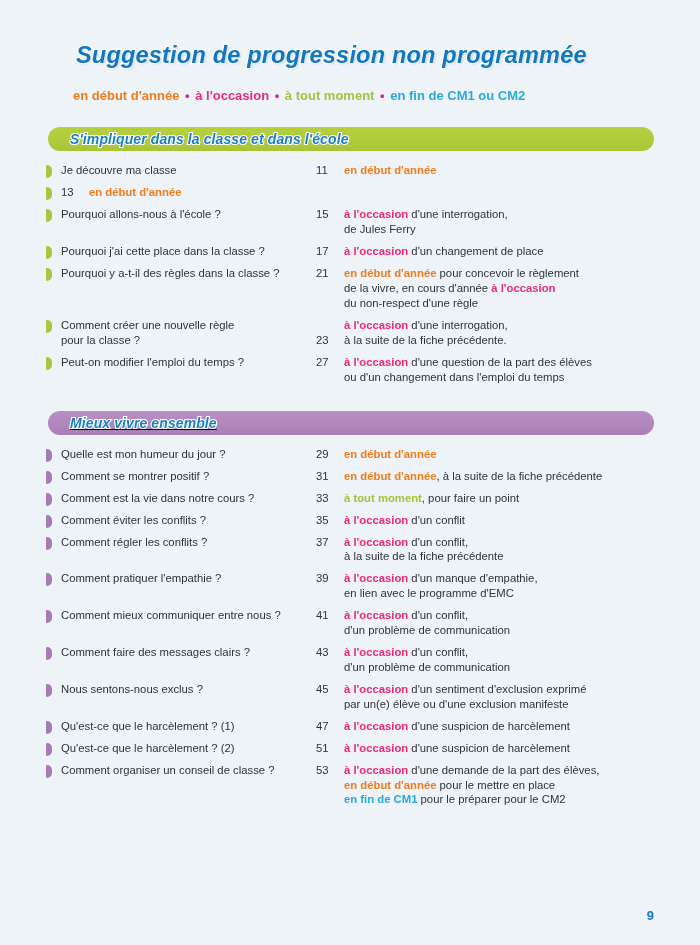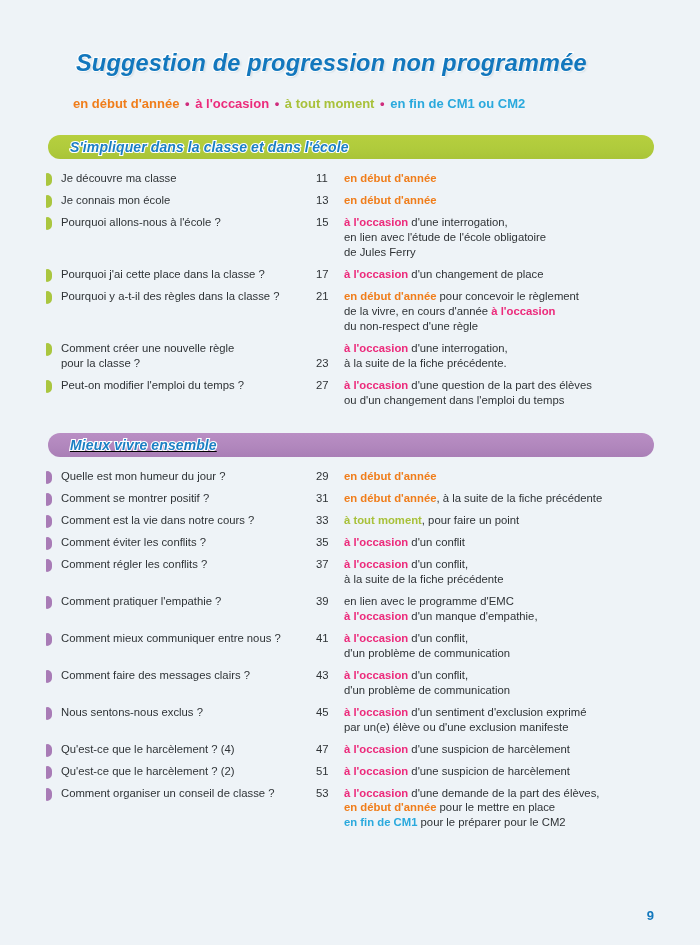--- a/index.html
+++ b/index.html
@@ -13,21 +13,21 @@
     font-family: "Liberation Sans", sans-serif;
     -webkit-font-smoothing: antialiased;
     position: relative;
     overflow: hidden;
   }
   .page {
     position: relative;
     width: 700px;
     height: 945px;
     box-sizing: border-box;
-    padding: 12px 46px;
+    padding: 4px 46px;
   }
 
   
   .main-title {
     margin: 0;
     padding: 38px 0 0 30px;
     font-size: 23.5px;
     font-weight: bold;
     font-style: italic;
     letter-spacing: 0.2px;
@@ -154,33 +154,31 @@
           <div class="row">
             <span class="bullet bullet-green"></span>
             <div class="row-title">Je découvre ma classe</div>
             <div class="row-page">11</div>
             <div class="row-desc">
               <span class="line"><span class="o">en début d'année</span></span>
             </div>
           </div>
           <div class="row">
             <span class="bullet bullet-green"></span>
-            <div class="row-title">Je connais mon école</div>
             <div class="row-page">13</div>
             <div class="row-desc">
               <span class="line"><span class="o">en début d'année</span></span>
             </div>
           </div>
           <div class="row gap-small">
             <span class="bullet bullet-green"></span>
             <div class="row-title">Pourquoi allons-nous à l'école ?</div>
             <div class="row-page">15</div>
             <div class="row-desc">
               <span class="line"><span class="p">à l'occasion</span><span> d'une interrogation,</span></span>
-              <span class="line"><span>en lien avec l'étude de l'école obligatoire</span></span>
               <span class="line"><span>de Jules Ferry</span></span>
             </div>
           </div>
           <div class="row">
             <span class="bullet bullet-green"></span>
             <div class="row-title">Pourquoi j'ai cette place dans la classe ?</div>
             <div class="row-page">17</div>
             <div class="row-desc">
               <span class="line"><span class="p">à l'occasion</span><span> d'un changement de place</span></span>
             </div>
@@ -262,22 +260,22 @@
             <div class="row-desc">
               <span class="line"><span class="p">à l'occasion</span><span> d'un conflit,</span></span>
               <span class="line"><span>à la suite de la fiche précédente</span></span>
             </div>
           </div>
           <div class="row gap-small">
             <span class="bullet bullet-purple"></span>
             <div class="row-title">Comment pratiquer l'empathie ?</div>
             <div class="row-page">39</div>
             <div class="row-desc">
+              <span class="line"><span class="p">à l'occasion</span><span> d'un manque d'empathie,</span></span>
               <span class="line"><span>en lien avec le programme d'EMC</span></span>
-              <span class="line"><span class="p">à l'occasion</span><span> d'un manque d'empathie,</span></span>
             </div>
           </div>
           <div class="row gap-small">
             <span class="bullet bullet-purple"></span>
             <div class="row-title">Comment mieux communiquer entre nous ?</div>
             <div class="row-page">41</div>
             <div class="row-desc">
               <span class="line"><span class="p">à l'occasion</span><span> d'un conflit,</span></span>
               <span class="line"><span>d'un problème de communication</span></span>
             </div>
@@ -295,21 +293,21 @@
             <span class="bullet bullet-purple"></span>
             <div class="row-title">Nous sentons-nous exclus ?</div>
             <div class="row-page">45</div>
             <div class="row-desc">
               <span class="line"><span class="p">à l'occasion</span><span> d'un sentiment d'exclusion exprimé</span></span>
               <span class="line"><span>par un(e) élève ou d'une exclusion manifeste</span></span>
             </div>
           </div>
           <div class="row">
             <span class="bullet bullet-purple"></span>
-            <div class="row-title">Qu'est-ce que le harcèlement ? (4)</div>
+            <div class="row-title">Qu'est-ce que le harcèlement ? (1)</div>
             <div class="row-page">47</div>
             <div class="row-desc">
               <span class="line"><span class="p">à l'occasion</span><span> d'une suspicion de harcèlement</span></span>
             </div>
           </div>
           <div class="row">
             <span class="bullet bullet-purple"></span>
             <div class="row-title">Qu'est-ce que le harcèlement ? (2)</div>
             <div class="row-page">51</div>
             <div class="row-desc">

